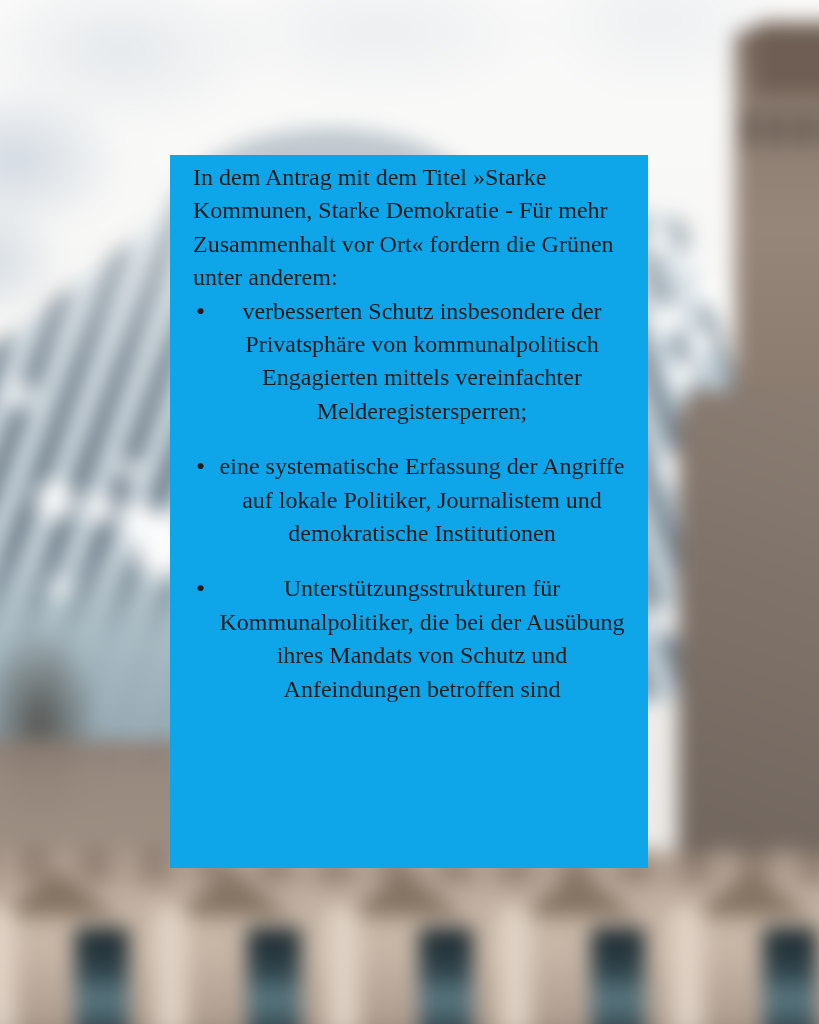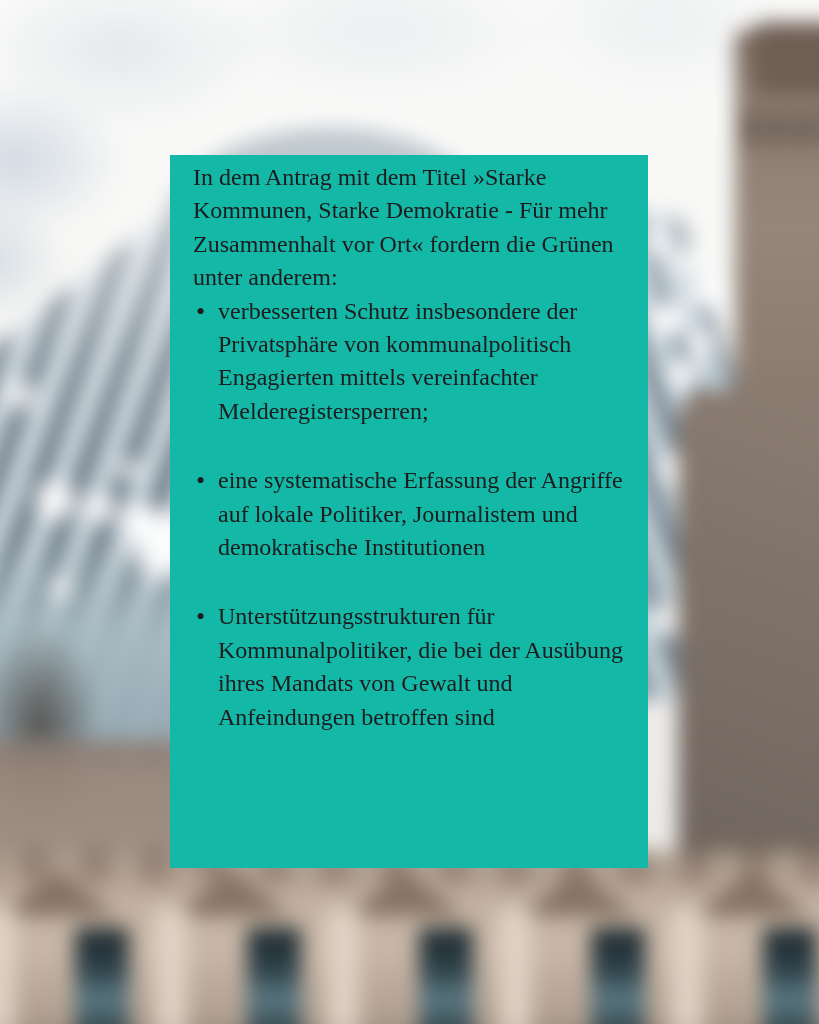--- a/index.html
+++ b/index.html
@@ -124,28 +124,28 @@
     background:linear-gradient(180deg,#1f2b30 0%,#2c3f47 30%,#5d7b84 52%,#3a5058 72%,#273539 100%);
   }
   .base-shadow{
     left:0;bottom:0;width:899px;height:42px;
     background:linear-gradient(180deg,rgba(58,52,48,0) 0%,rgba(58,52,48,.45) 100%);
   }
   
   .card{
     position:absolute;left:170px;top:155px;width:478px;height:713px;
     box-sizing:border-box;padding:6px 22px 0 23px;
-    background:#14b8a6;
+    background:#0ea5e9;
     color:#1c1c1e;
     font-size:24px;line-height:33.4px;
   }
   .card p{margin:0;}
-  .card ul{margin:0;padding:0;list-style:none;}
+  .card ul{margin:0;padding:0;list-style:none;text-align:center;}
   .card li{position:relative;padding-left:25px;margin:0;}
-  .card li + li{margin-top:36px;}
+  .card li + li{margin-top:22px;}
   .card li::before{
     content:"\2022";
     position:absolute;left:3px;top:0;
     font-size:26px;line-height:33.4px;color:#1c1c1e;
   }
 </style>
 </head>
 <body>
 
 <div class="canvas">
@@ -187,17 +187,17 @@
     <div class="window" style="left:803px"></div>
 
     <div class="base-shadow"></div>
   </div>
 
   <div class="card">
     <p>In dem Antrag mit dem Titel »Starke Kommunen, Starke Demokratie - Für mehr Zusammenhalt vor Ort« fordern die Grünen unter anderem:</p>
     <ul>
       <li>verbesserten Schutz insbesondere der Privatsphäre von kommunalpolitisch Engagierten mittels vereinfachter Melderegistersperren;</li>
       <li>eine systematische Erfassung der Angriffe auf lokale Politiker, Journalistem und demokratische Institutionen</li>
-      <li>Unterstützungsstrukturen für Kommunalpolitiker, die bei der Ausübung ihres Mandats von Gewalt und Anfeindungen betroffen sind</li>
+      <li>Unterstützungsstrukturen für Kommunalpolitiker, die bei der Ausübung ihres Mandats von Schutz und Anfeindungen betroffen sind</li>
     </ul>
   </div>
 
 </div>
 
 </body></html>

